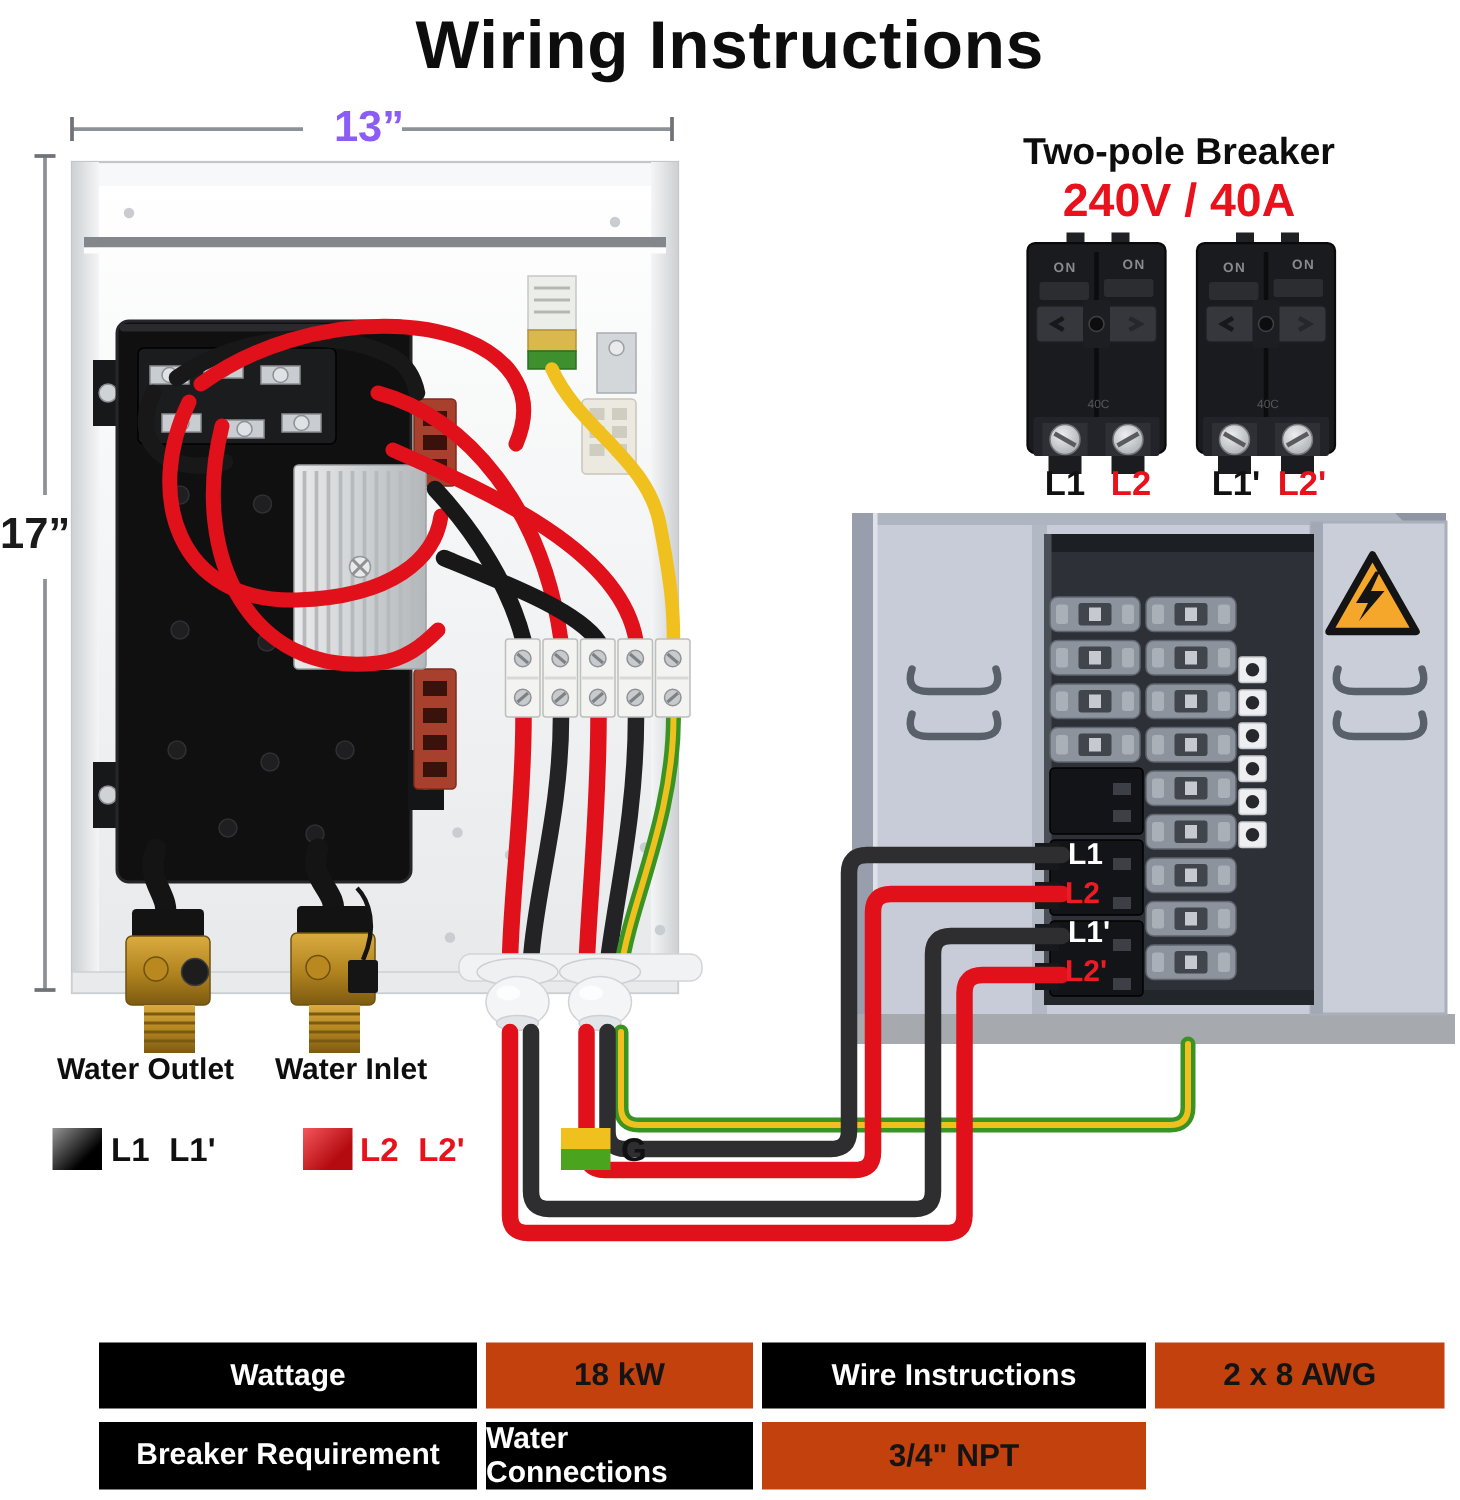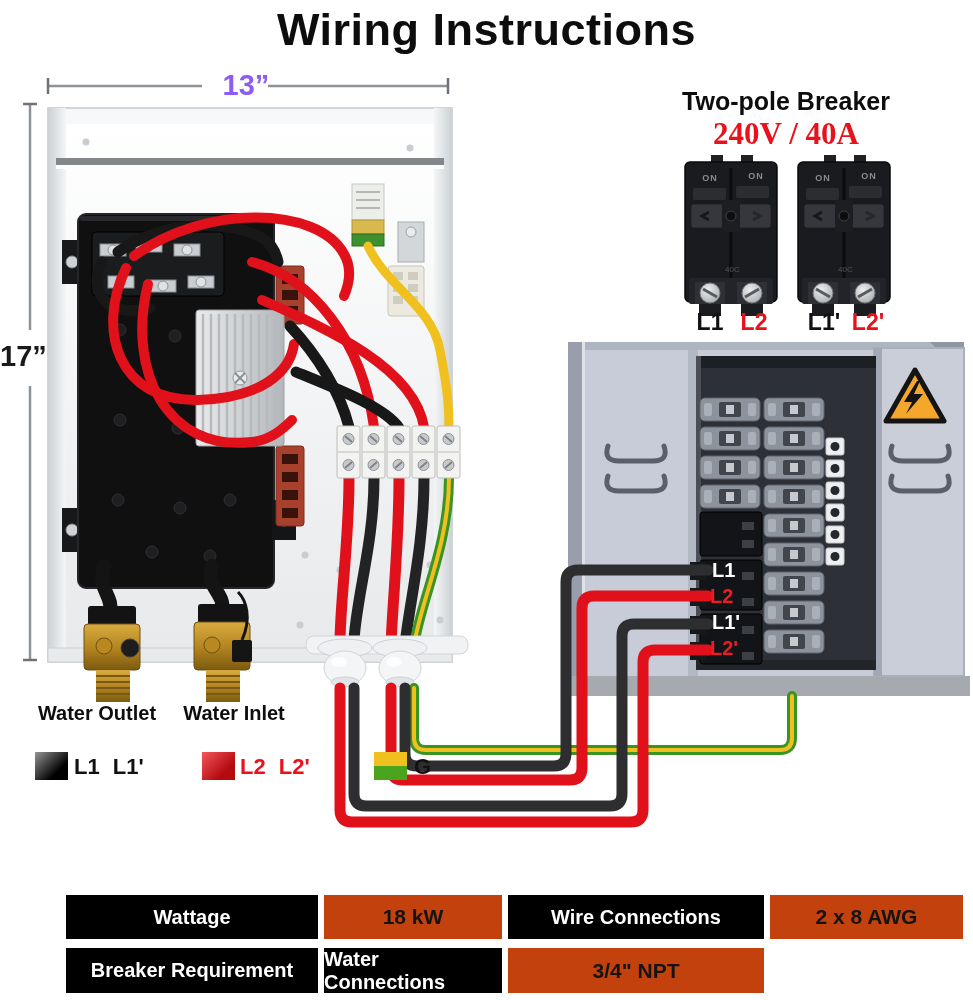--- a/index.html
+++ b/index.html
@@ -11,21 +11,21 @@
   .ov{position:absolute;z-index:3;font-weight:800;line-height:1.05;white-space:nowrap;}
   .ctr{text-align:center;}
   .title{left:0;right:0;top:6px;font-size:45px;letter-spacing:.5px;color:#0d0d0d;}
   .dimw{left:196px;top:70px;width:100px;font-size:29px;font-weight:600;color:#8b5cf6;}
   .dimh{left:0px;top:341px;width:24px;font-size:29px;font-weight:600;color:#1a1a1a;}
   .wout{left:26px;top:703px;width:142px;font-size:20px;color:#0e0e0e;}
   .winl{left:170px;top:703px;width:128px;font-size:20px;color:#0e0e0e;}
   .lg-sw{position:absolute;z-index:3;width:33px;height:28px;}
   .lg-lb{font-size:22px;word-spacing:7px;}
   .tp-title{left:640px;top:88px;width:292px;font-size:25px;color:#0d0d0d;}
-  .tp-rating{left:640px;top:118px;width:292px;font-size:31px;font-family:Liberation Serif, serif;}
+  .tp-rating{left:640px;top:118px;width:292px;font-size:31px;}
   .on-lb{font-size:9px;font-weight:700;color:#8a8b8f;letter-spacing:1px;width:24px;}
   .amp-lb{font-size:8px;font-weight:400;color:#55565a;width:24px;margin-left:36px;}
   .pole-lb{font-size:23px;width:44px;}
   .pw-lb{font-size:20px;width:40px;}
   .spec{position:absolute;left:66px;top:895px;width:897px;z-index:3;
     display:grid;grid-template-columns:252px 178px 256px 1fr;grid-template-rows:44px 45px;gap:9px 6px;}
   .spec .cell{display:flex;align-items:center;justify-content:center;font-weight:800;}
   .spec .lbl{background:#000000;color:#ffffff;font-size:20px;}
   .spec .val{background:#c2410c;color:#141414;font-size:21px;}
 </style>
@@ -428,18 +428,18 @@
 <div class="ov pole-lb ctr" style="left: 846px; top: 310px; color: rgb(232, 17, 28);">L2'</div>
 
 <div class="ov pw-lb" style="left: 712px; top: 560px; color: rgb(255, 255, 255);">L1</div>
 <div class="ov pw-lb" style="left: 710px; top: 586px; color: rgb(237, 28, 36);">L2</div>
 <div class="ov pw-lb" style="left: 712px; top: 612px; color: rgb(255, 255, 255);">L1'</div>
 <div class="ov pw-lb" style="left: 710px; top: 638px; color: rgb(237, 28, 36);">L2'</div>
 
 <div class="spec">
   <div class="cell lbl">Wattage</div>
   <div class="cell val">18 kW</div>
-  <div class="cell lbl">Wire Connections</div>
+  <div class="cell lbl">Wire Instructions</div>
   <div class="cell val">2 x 8 AWG</div>
   <div class="cell lbl">Breaker Requirement</div>
   <div class="cell lbl">Water Connections</div>
   <div class="cell val">3/4" NPT</div>
 </div>
 
 </body></html>

